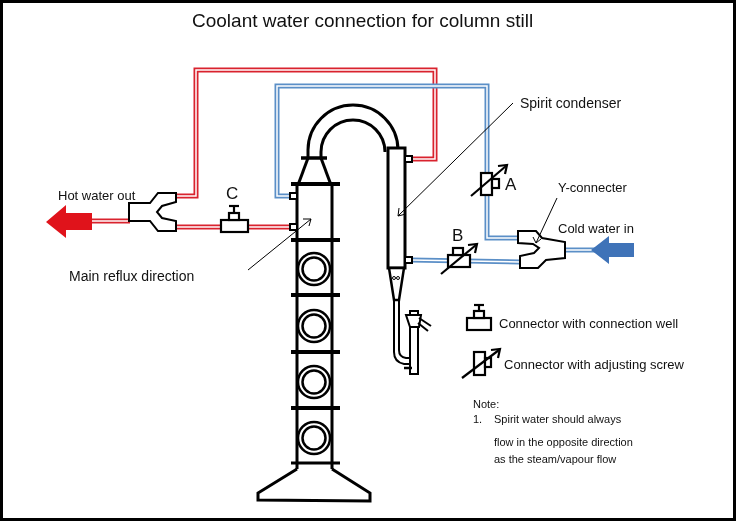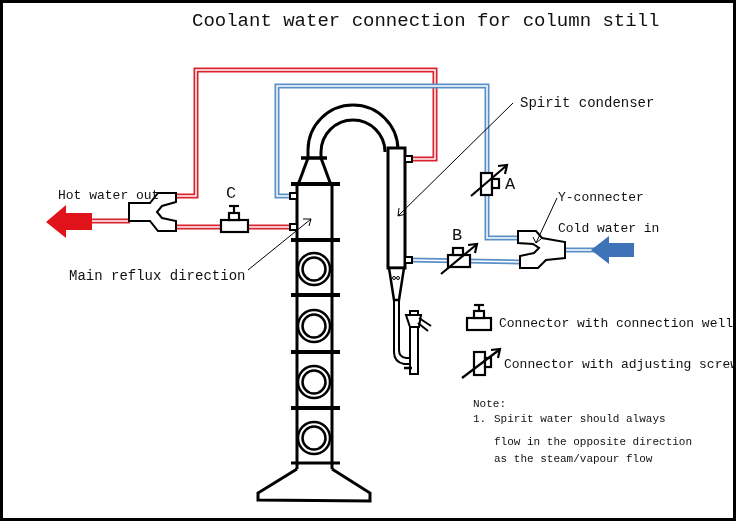--- a/index.html
+++ b/index.html
@@ -1,20 +1,20 @@
 <!DOCTYPE html>
 <html><head>
 <meta charset="utf-8">
 <style>
   html, body { margin: 0; padding: 0; background: #fff; }
   body { width: 736px; height: 521px; position: relative; overflow: hidden; }
   #frame { position: absolute; left: 0; top: 0; width: 736px; height: 521px; box-sizing: border-box;
            border: 3px solid #000; background: #fff; }
   svg { position: absolute; left: 0; top: 0; }
-  .txt { position: absolute; font-family: Liberation Mono, monospace; color: #111; white-space: nowrap; }
+  .txt { position: absolute; font-family: Liberation Sans, sans-serif; color: #111; white-space: nowrap; }
   .title { font-size: 19px; left: 192px; top: 10px; }
   .lbl { font-size: 13px; }
   .lbl-lg { font-size: 14px; }
   .big { font-size: 17px; }
   .note { font-size: 11px; line-height: 15px; }
 </style>
 </head>
 <body>
 
 <div id="frame"></div>
@@ -151,21 +151,21 @@
     <rect x="485" y="358" width="6" height="9"></rect>
     <line x1="462" y1="378" x2="499" y2="350"></line>
     <polyline points="491,350 500,349 498,358" fill="none"></polyline>
   </g>
 </svg>
 
 <div class="txt title">Coolant water connection for column still</div>
 <div class="txt lbl" style="left:58px; top:188px;">Hot water out</div>
 <div class="txt lbl-lg" style="left:69px; top:268px;">Main reflux direction</div>
 <div class="txt lbl-lg" style="left:520px; top:95px;">Spirit condenser</div>
-<div class="txt lbl" style="left:558px; top:190px;text-align:center;">Y-connecter</div>
+<div class="txt lbl" style="left:558px; top:180px;text-align:center;">Y-connecter</div>
 <div class="txt lbl" style="left:558px; top:221px;">Cold water in</div>
 <div class="txt big" style="left:226px; top:184px;">C</div>
 <div class="txt big" style="left:505px; top:175px;">A</div>
 <div class="txt big" style="left:452px; top:226px;">B</div>
 
 <div class="txt lbl" style="left:499px; top:316px;">Connector with connection  well</div>
 <div class="txt lbl" style="left:504px; top:357px;">Connector with adjusting screw</div>
 
 <div class="txt note" style="left:473px; top:397px;">Note:</div>
 <div class="txt note" style="left:473px; top:412px;">1.</div>

